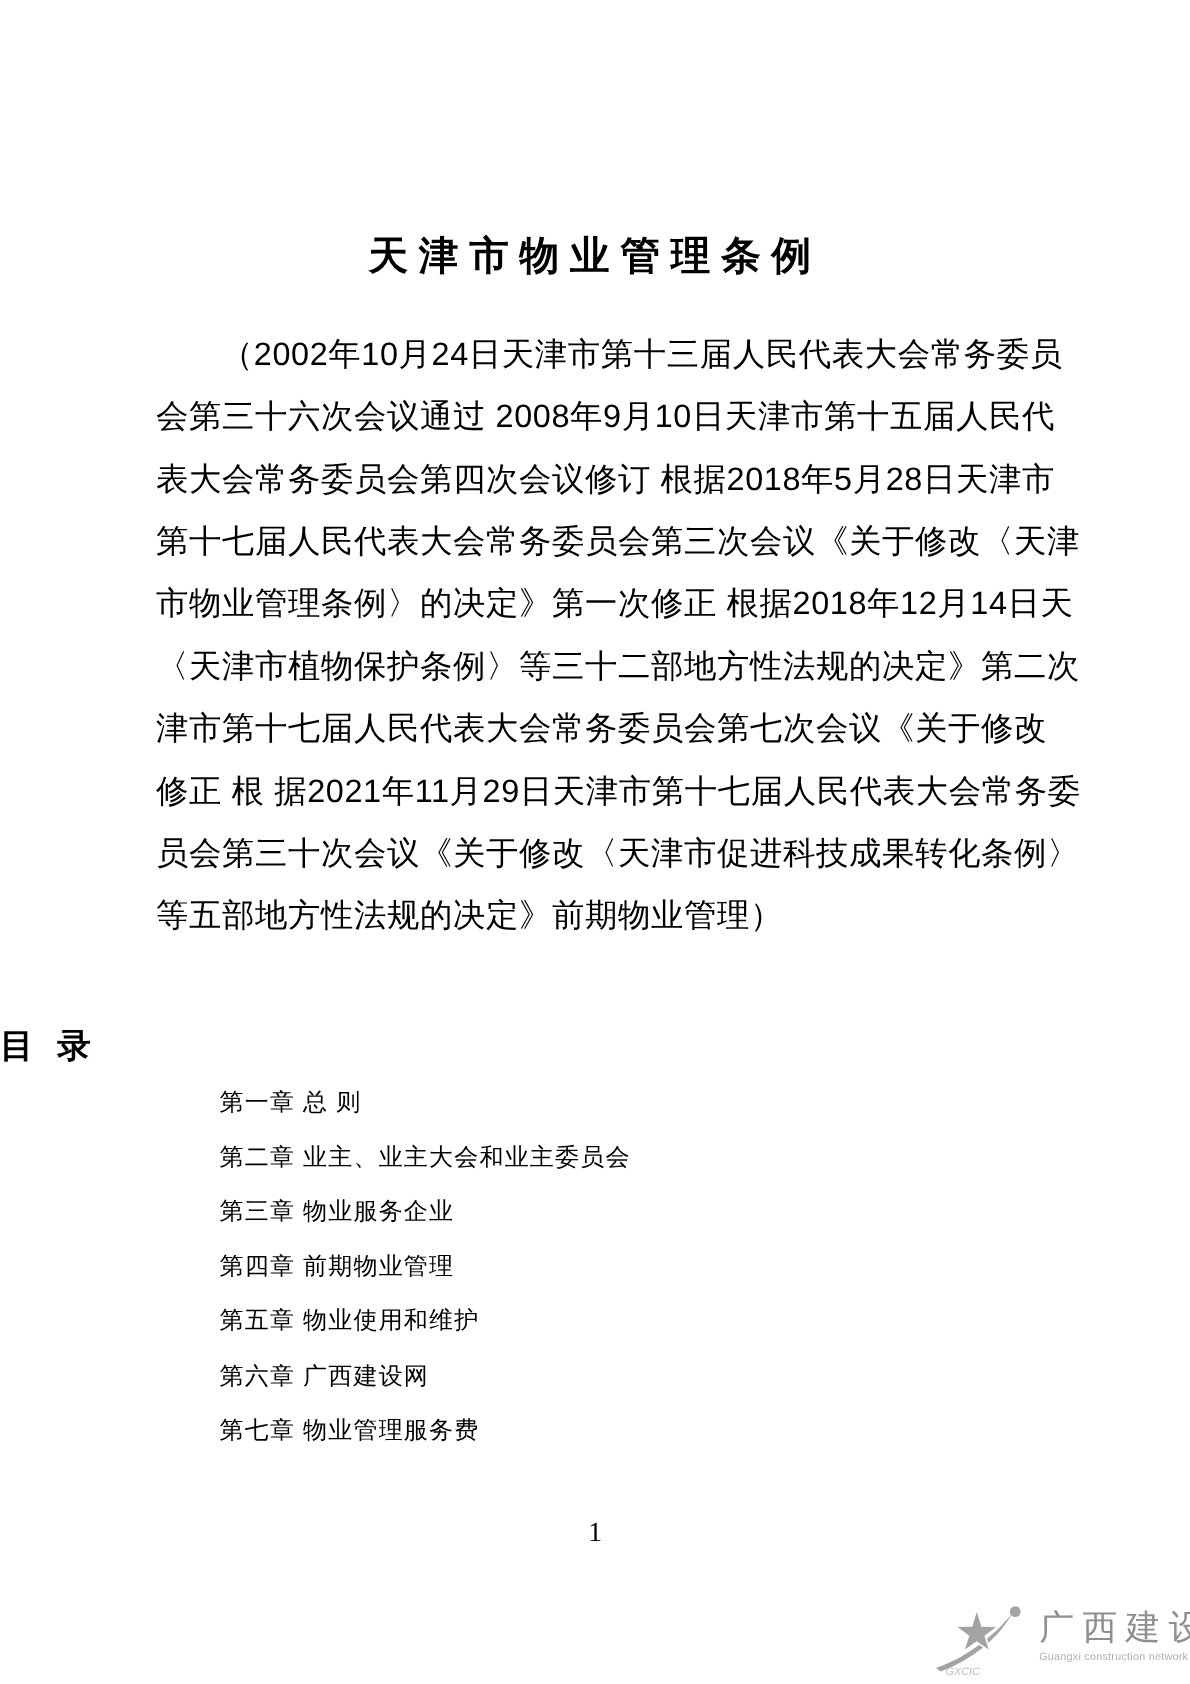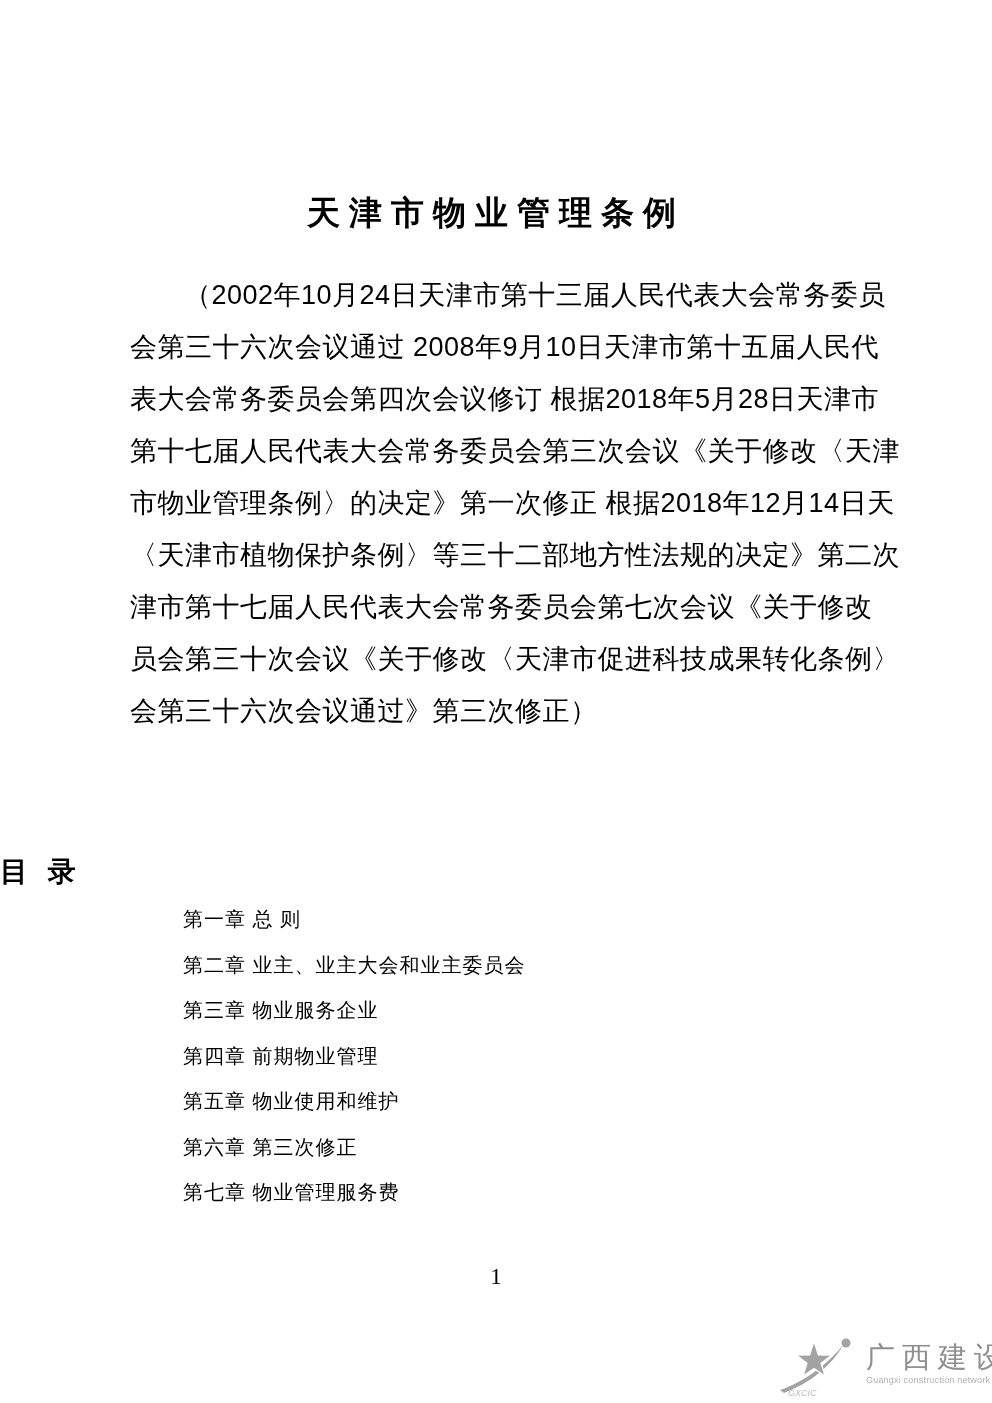--- a/index.html
+++ b/index.html
@@ -104,33 +104,34 @@
   <h1 class="doc-title">天津市物业管理条例</h1>
 
   <div class="preamble">
     <div class="pline first">（2002年10月24日天津市第十三届人民代表大会常务委员</div>
     <div class="pline">会第三十六次会议通过 2008年9月10日天津市第十五届人民代</div>
     <div class="pline">表大会常务委员会第四次会议修订 根据2018年5月28日天津市</div>
     <div class="pline">第十七届人民代表大会常务委员会第三次会议《关于修改〈天津</div>
     <div class="pline">市物业管理条例〉的决定》第一次修正 根据2018年12月14日天</div>
     <div class="pline">〈天津市植物保护条例〉等三十二部地方性法规的决定》第二次</div>
     <div class="pline">津市第十七届人民代表大会常务委员会第七次会议《关于修改</div>
+    <div class="pline">修正 根 据2021年11月29日天津市第十七届人民代表大会常务委</div>
     <div class="pline">员会第三十次会议《关于修改〈天津市促进科技成果转化条例〉</div>
-    <div class="pline">会第三十六次会议通过》第三次修正）</div>
+    <div class="pline">等五部地方性法规的决定》前期物业管理）</div>
   </div>
 
   <div class="toc-heading">目 录</div>
 
   <div class="toc">
     <div class="toc-item">第一章 总 则</div>
     <div class="toc-item">第二章 业主、业主大会和业主委员会</div>
     <div class="toc-item">第三章 物业服务企业</div>
     <div class="toc-item">第四章 前期物业管理</div>
     <div class="toc-item">第五章 物业使用和维护</div>
-    <div class="toc-item">第六章 第三次修正</div>
+    <div class="toc-item">第六章 广西建设网</div>
     <div class="toc-item">第七章 物业管理服务费</div>
   </div>
 
   <div class="page-number">1</div>
 
   <div class="watermark">
     <svg class="wm-logo" width="88" height="68" viewBox="0 0 88 68" xmlns="http://www.w3.org/2000/svg">
       <path d="M4 58 C 28 50, 52 32, 68 12 C 52 40, 26 54, 8 61 Z" fill="#a3a3a3"></path>
       <polygon points="38,9 42.4,22.9 56.1,23.1 45.1,31.3 49.2,44.4 38,36.5 26.8,44.4 30.9,31.3 19.9,23.1 33.6,22.9" fill="#a3a3a3" stroke="#ffffff" stroke-width="1.4"></polygon>
       <circle cx="70" cy="11" r="4.5" fill="#a3a3a3"></circle>

